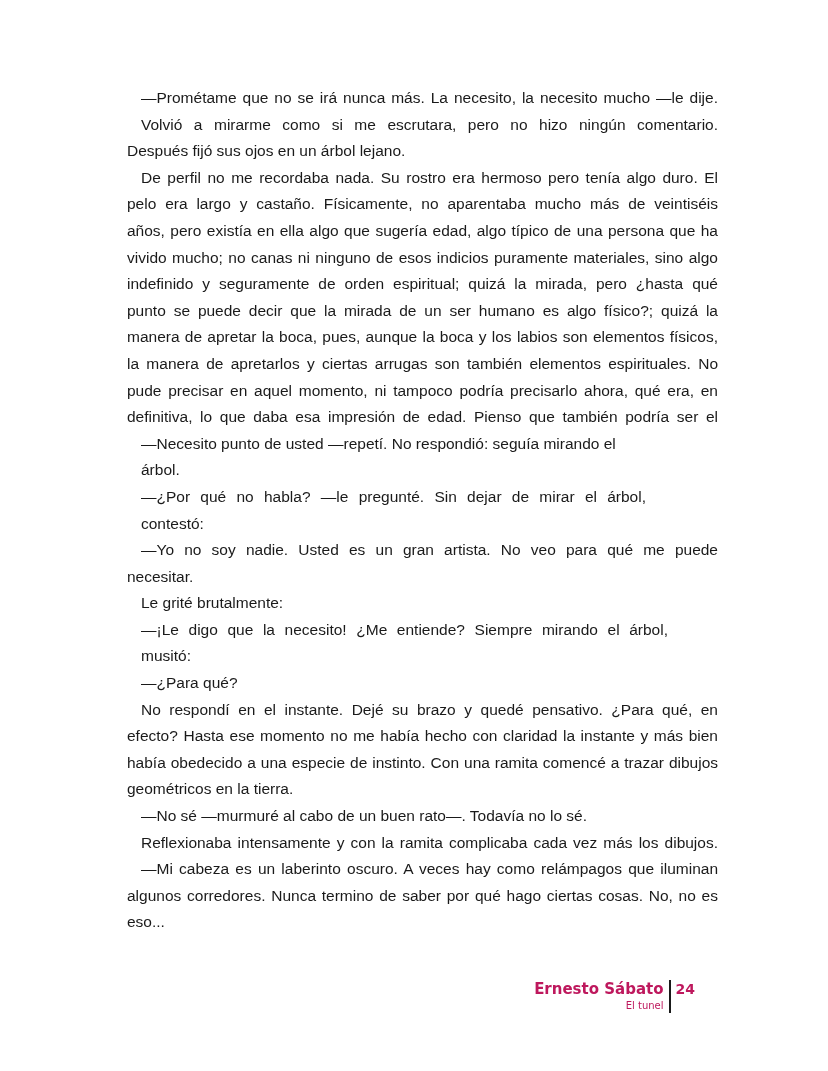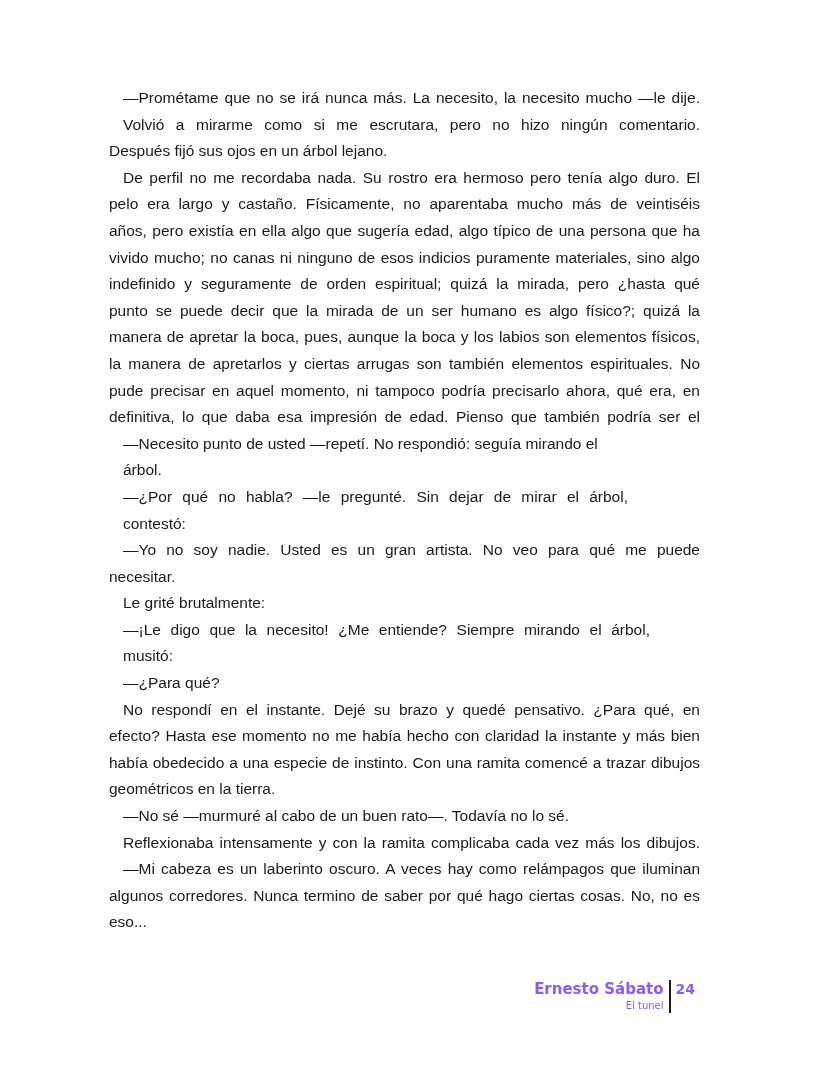--- a/index.html
+++ b/index.html
@@ -10,21 +10,21 @@
   .page {
     position: relative;
     width: 828px;
     height: 1071px;
     background: #ffffff;
     overflow: hidden;
     font-family: "Liberation Sans", sans-serif;
   }
   .body-text {
     position: absolute;
-    left: 109px;
+    left: 127px;
     top: 85px;
     width: 591px;
     font-size: 15.5px;
     line-height: 26.6px;
     color: #1a1a1a;
   }
   .line {
     height: 26.6px;
     white-space: nowrap;
     overflow: hidden;
@@ -43,21 +43,21 @@
   .line.rs2 {
     padding-right: 50px;
   }
   .footer {
     position: absolute;
     top: 981px;
     right: 133px;
     display: flex;
     align-items: flex-start;
     font-family: "DejaVu Sans", "Liberation Sans", sans-serif;
-    color: #8b5cf6;
+    color: #be185d;
   }
   .footer-left {
     text-align: right;
     padding-right: 5px;
   }
   .footer-author {
     font-weight: bold;
     font-size: 15px;
     line-height: 16px;
     white-space: nowrap;

